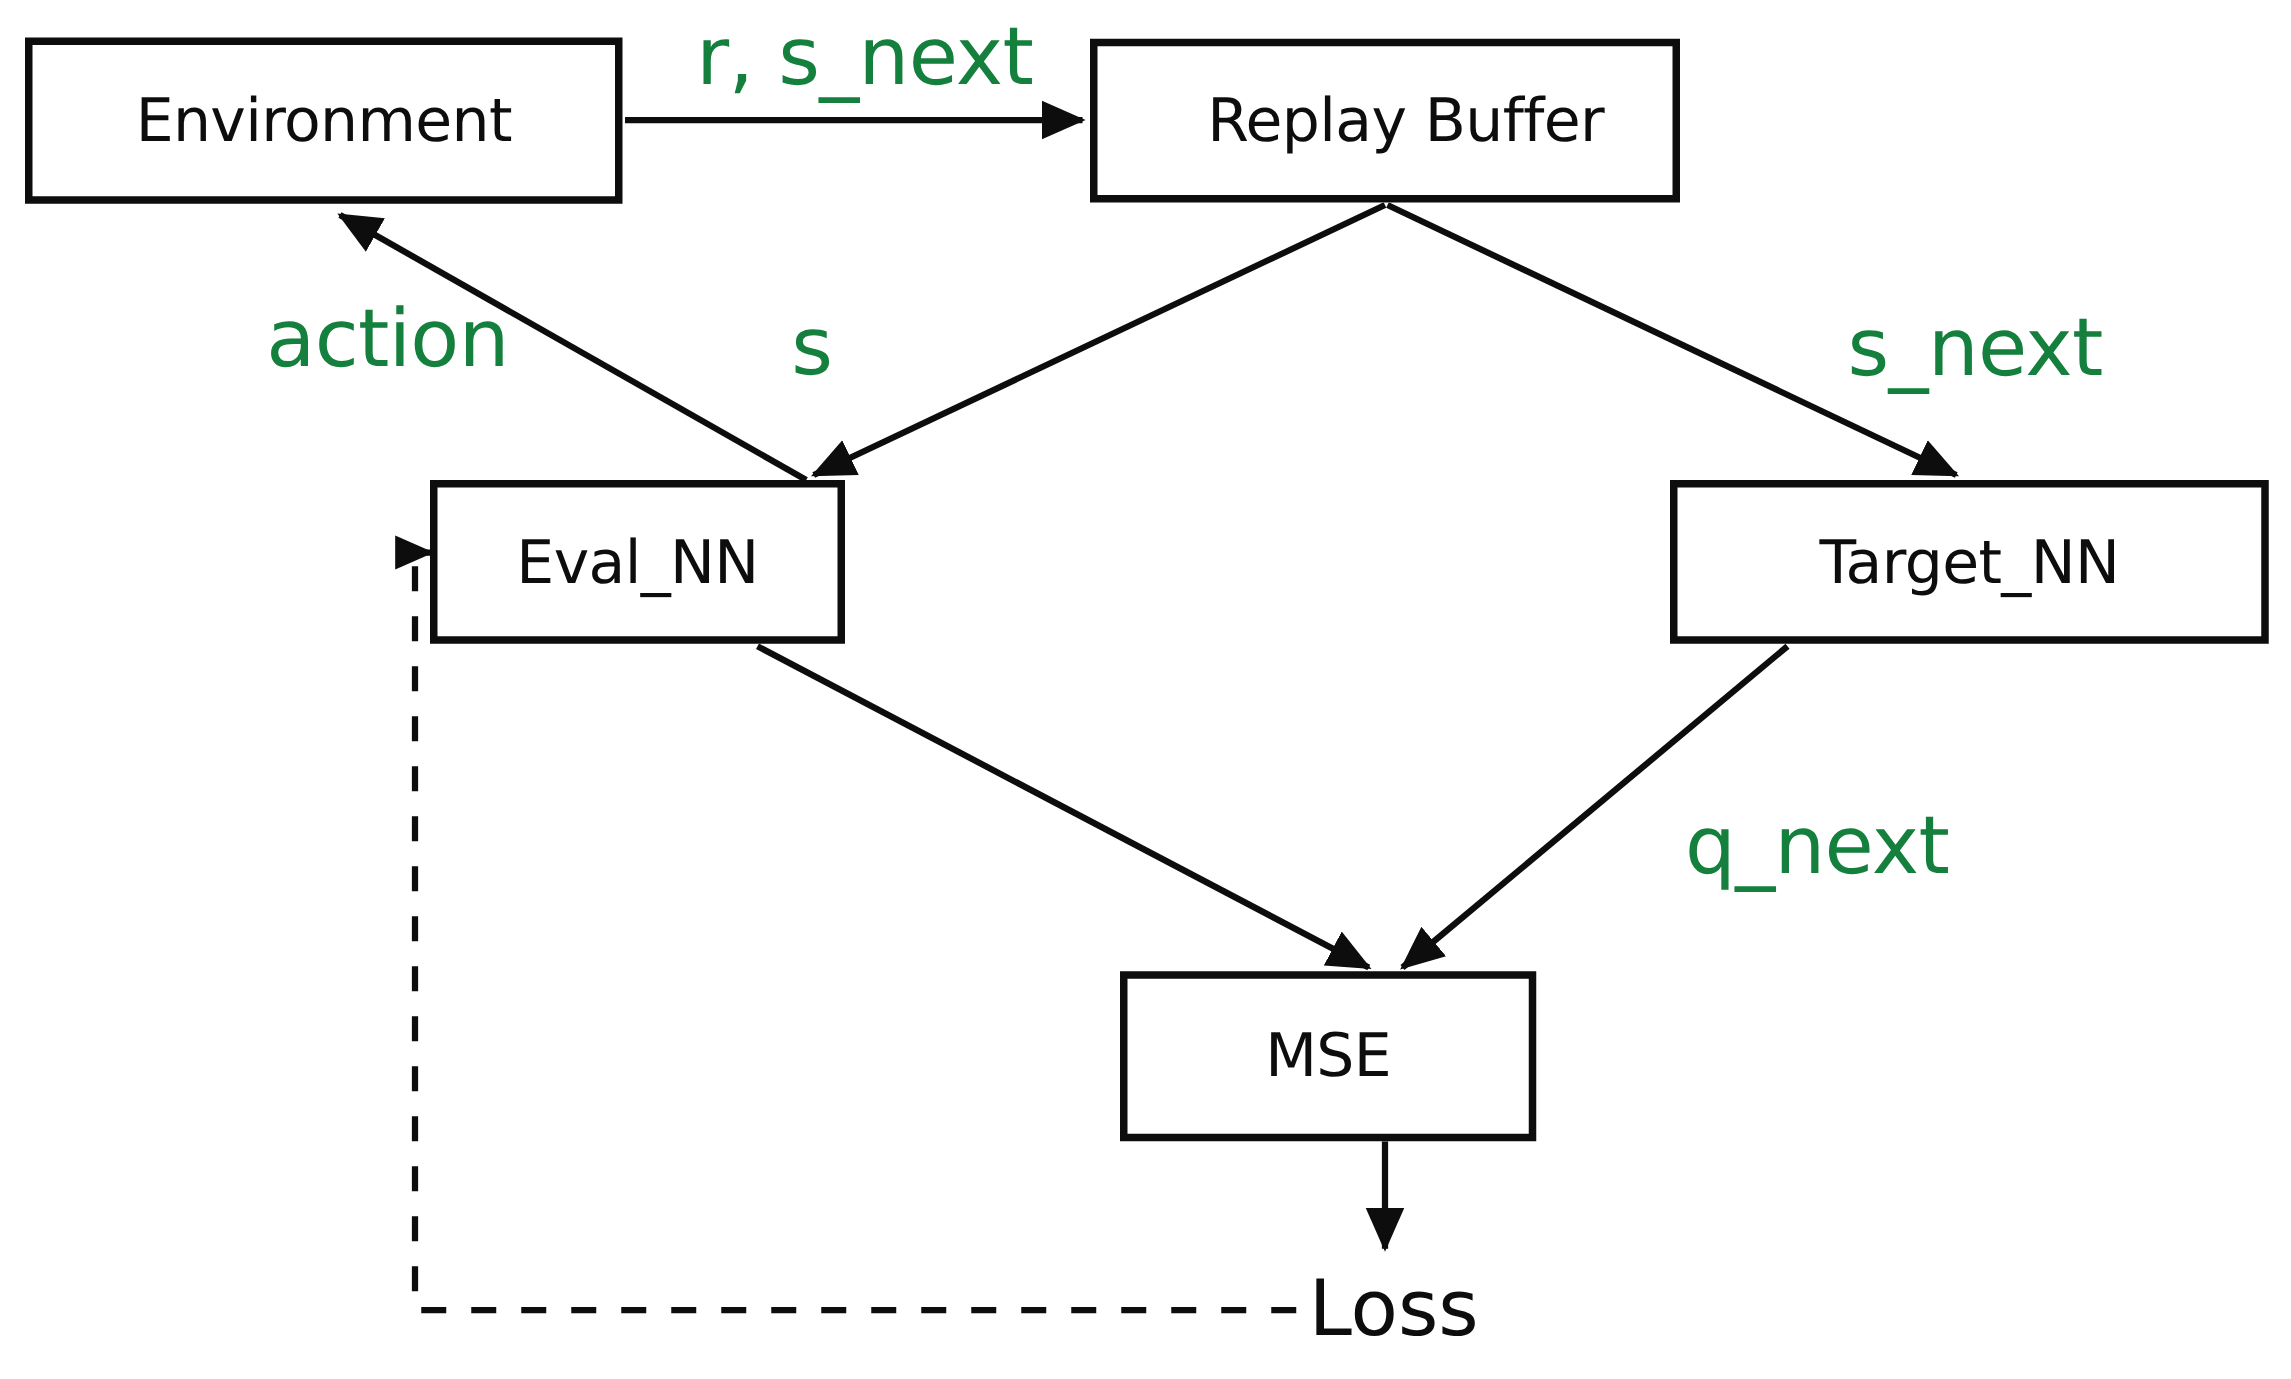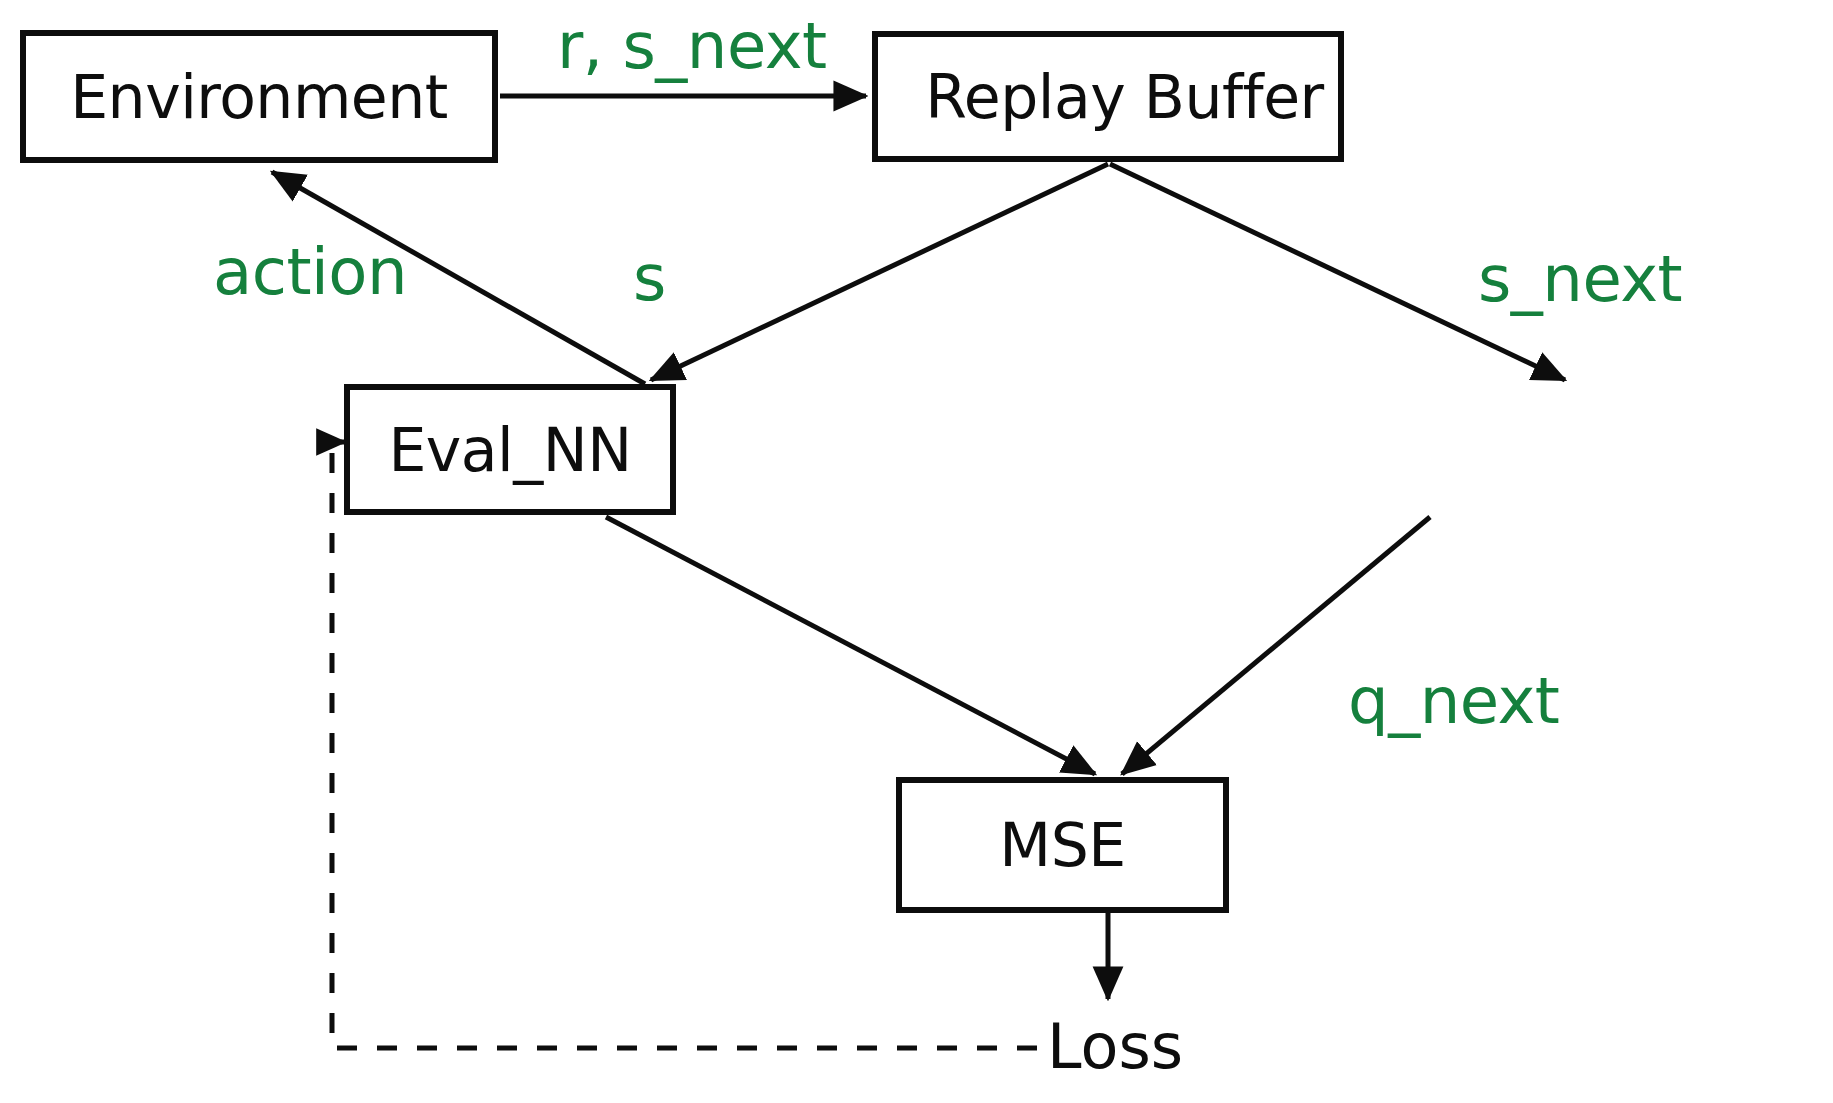--- a/index.html
+++ b/index.html
@@ -26,21 +26,21 @@
     position: absolute;
     box-sizing: border-box;
     border: 6px solid #0d0d0d;
     background: #ffffff;
     display: flex;
     align-items: center;
     justify-content: center;
   }
   .node-label {
     font-family: "DejaVu Sans", sans-serif;
-    font-size: 60px;
+    font-size: 48px;
     color: #0d0d0d;
     line-height: 1;
     white-space: nowrap;
     letter-spacing: -0.5px;
   }
   .edge-label {
     position: absolute;
     font-family: "DejaVu Sans", sans-serif;
     font-size: 64px;
     color: #15803d;
@@ -61,21 +61,21 @@
   #box-replay      { left: 872px;  top: 31px;  width: 472px; height: 131px; padding-left: 33px; }
   #box-eval        { left: 344px;  top: 384px; width: 332px; height: 131px; }
   #box-target      { left: 1336px; top: 384px; width: 479px; height: 131px; }
   #box-mse         { left: 896px;  top: 777px; width: 333px; height: 136px; }
   
   #lbl-r-snext  { left: 557px;  top: 14px;  }
   #lbl-action   { left: 213px;  top: 240px; }
   #lbl-s        { left: 633px;  top: 246px; }
   #lbl-snext    { left: 1478px; top: 247px; }
   #lbl-qeval    { left: 668px;  top: 648px; }
-  #lbl-qnext    { left: 1348px; top: 645px; margin-top: 24px; }
+  #lbl-qnext    { left: 1348px; top: 645px; }
   #lbl-loss     { left: 1047px; top: 1016px; }
 </style>
 </head>
 <body>
 
 <div id="canvas">
 
   <svg id="diagram-svg" viewBox="0 0 1833 1103" xmlns="http://www.w3.org/2000/svg">
     <defs>
       <marker id="arrowFilled" viewBox="0 0 10 10" refX="9.3" refY="5" markerWidth="7" markerHeight="7" orient="auto-start-reverse">
@@ -108,20 +108,23 @@
   </div>
 
   <div class="node-box" id="box-replay">
     <span class="node-label">Replay Buffer</span>
   </div>
 
   <div class="node-box" id="box-eval">
     <span class="node-label">Eval_NN</span>
   </div>
 
+  <div class="node-box" id="box-target">
+    <span class="node-label">Target_NN</span>
+  </div>
 
   <div class="node-box" id="box-mse">
     <span class="node-label">MSE</span>
   </div>
 
   <span class="edge-label" id="lbl-r-snext">r, s_next</span>
 
   <span class="edge-label" id="lbl-action">action</span>
 
   <span class="edge-label" id="lbl-s">s</span>

